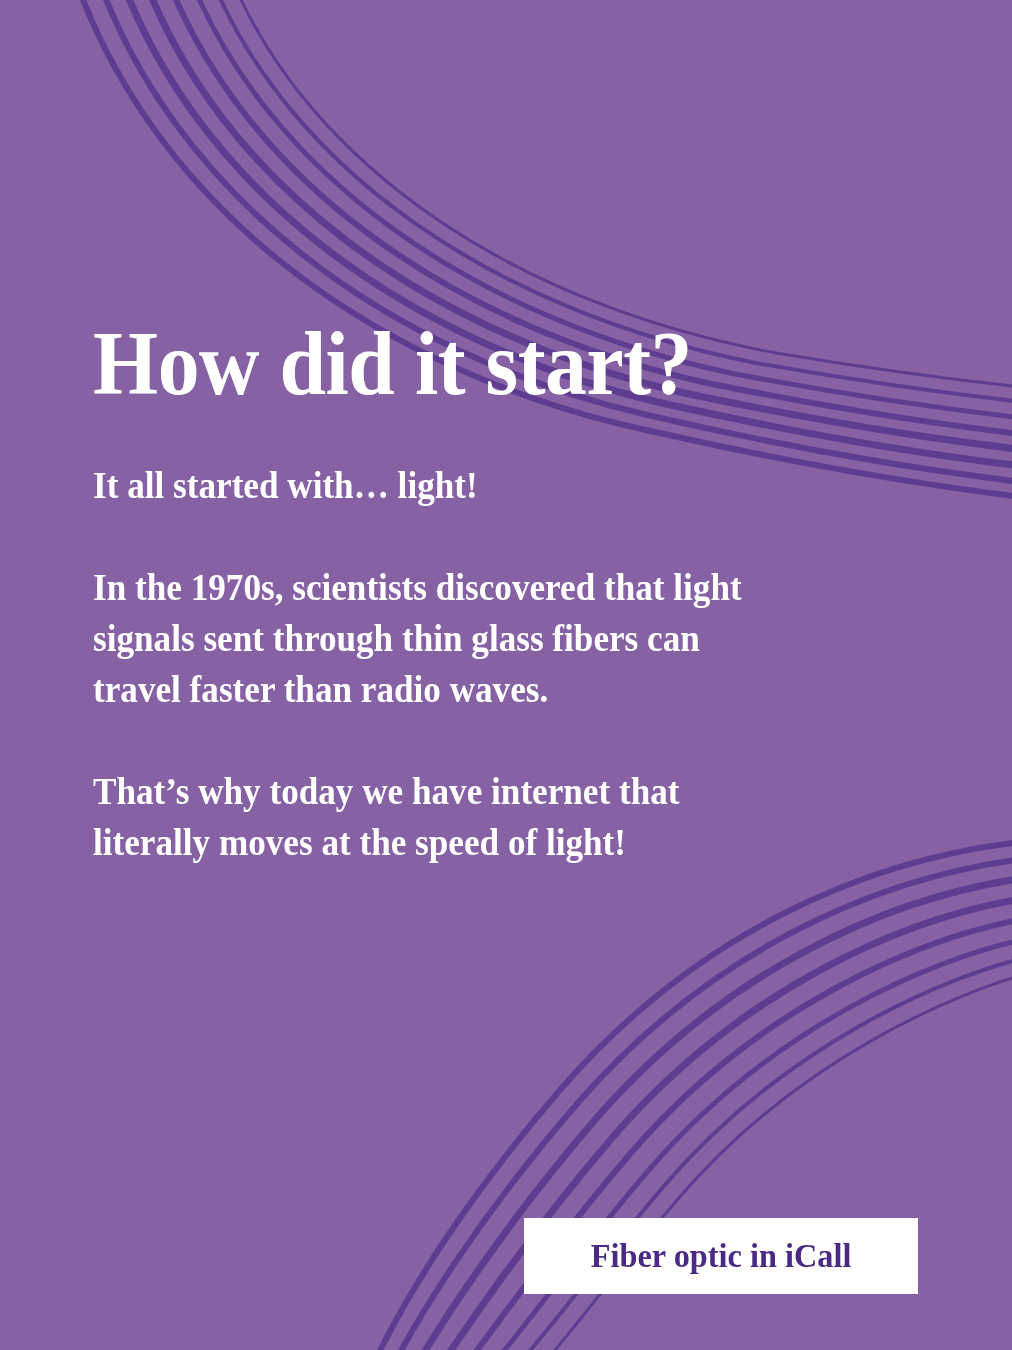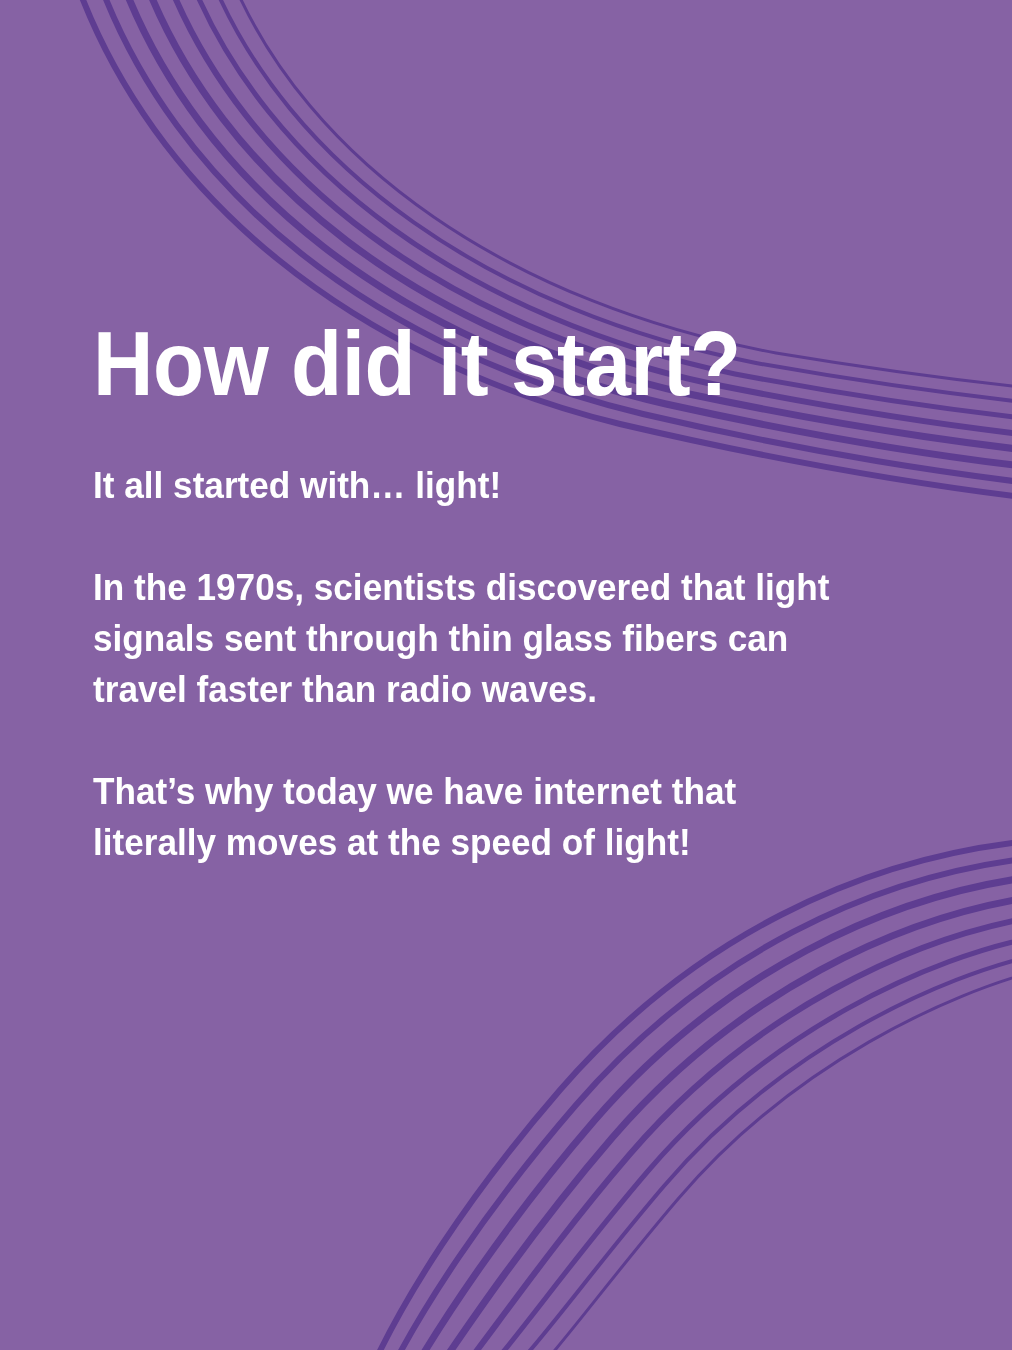--- a/index.html
+++ b/index.html
@@ -6,21 +6,21 @@
     margin: 0;
     padding: 0;
     background: #ffffff;
   }
   .poster {
     position: relative;
     width: 1012px;
     height: 1350px;
     overflow: hidden;
     background: #8662a4;
-    font-family: Liberation Sans, sans-serif;
+    font-family: Liberation Serif, serif;
   }
 
   
   .deco {
     position: absolute;
     left: 0;
     top: 0;
     width: 1012px;
     height: 1350px;
     pointer-events: none;
@@ -143,14 +143,17 @@
       <span class="line">travel faster than radio waves.</span>
     </div>
 
     <div class="para para-2">
       <span class="line">That’s why today we have internet that</span>
       <span class="line">literally moves at the speed of light!</span>
     </div>
 
   </div>
 
+  <div class="badge">
+    <span class="badge-label">Fiber optic in iCall</span>
+  </div>
 
 </div>
 
 </body></html>

